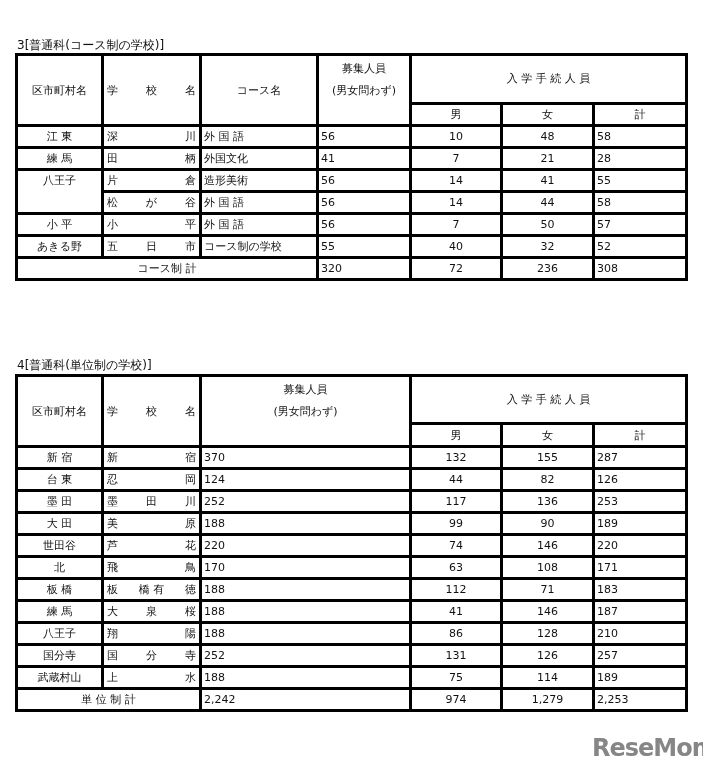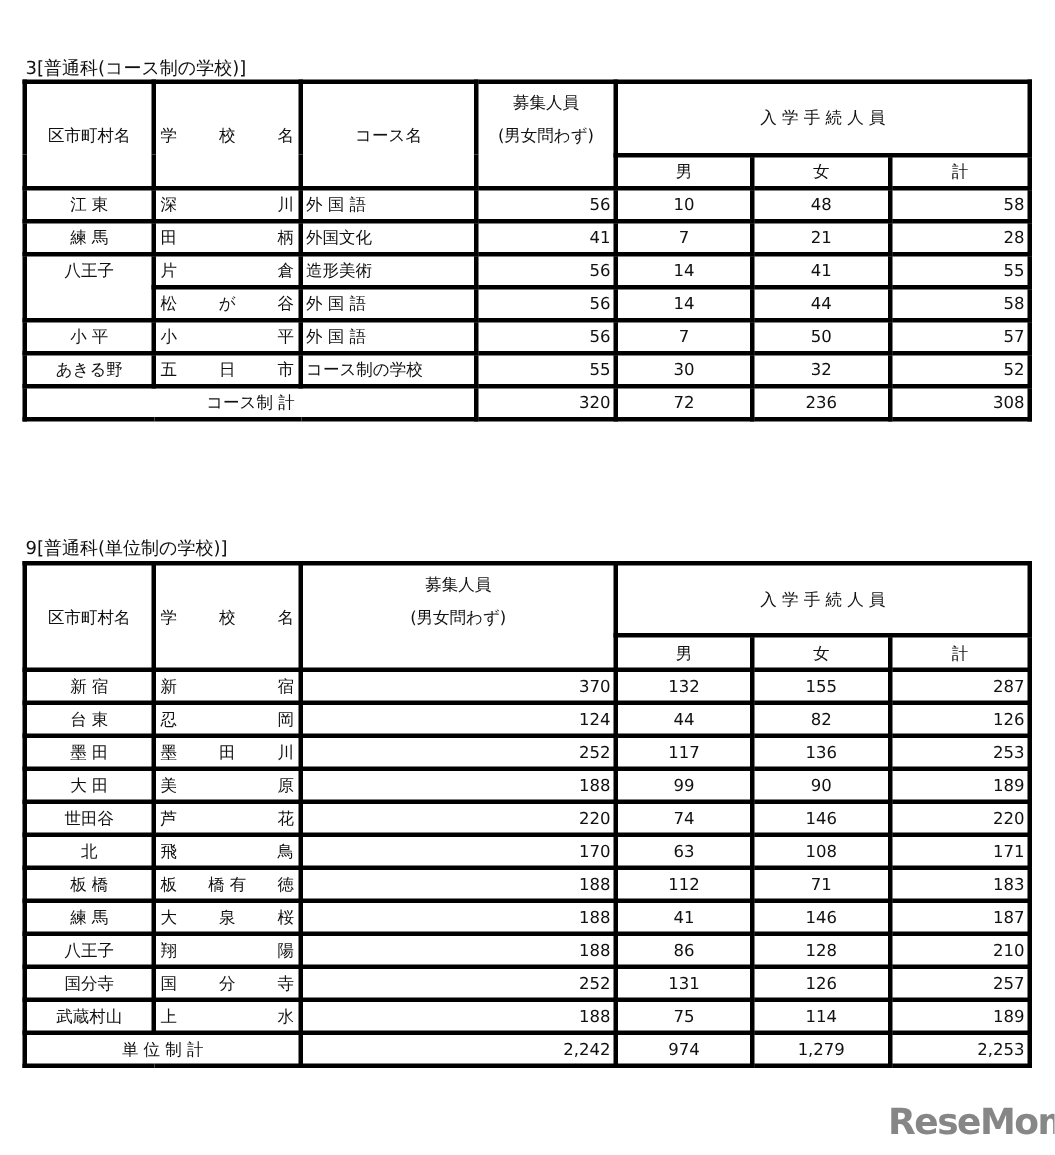--- a/index.html
+++ b/index.html
@@ -2,21 +2,21 @@
 <html><head>
 <meta charset="utf-8">
 <style>
   html, body { margin:0; padding:0; background:#ffffff; }
   body { width:703px; height:770px; position:relative; overflow:hidden;
          font-family:"DejaVu Sans","Liberation Sans",sans-serif; color:#111; }
   .caption { position:absolute; left:17px; font-size:12px; letter-spacing:0; white-space:nowrap; }
   table.grid { position:absolute; border-collapse:collapse; table-layout:fixed; font-size:11px; }
   table.grid td { border:3px solid #000; padding:0 2px; height:19px; line-height:19px; white-space:nowrap; overflow:hidden; }
   .c { text-align:center; }
-  .r { text-align:right; }
+  .r { text-align:left; }
   .l { text-align:left; }
   .school { display:flex; justify-content:space-between; padding:0 1px; }
   .wm { position:absolute; left:592px; top:734px; font-family:"DejaVu Sans",sans-serif; font-weight:bold;
         font-size:24px; color:#7a7a7a; letter-spacing:-1px; opacity:0.9; }
 </style>
 </head>
 <body>
 
 <div class="caption" style="top:37px;">3[普通科(コース制の学校)]</div>
 
@@ -136,36 +136,36 @@
     <td class="c">あきる野</td>
     <td>
           <div class="school">
             <span>五</span>
             <span>日</span>
             <span>市</span>
           </div>
         </td>
     <td class="l">コース制の学校</td>
     <td class="r">55</td>
-    <td class="c">30</td>
+    <td class="c">40</td>
     <td class="c">32</td>
     <td class="r">52</td>
   </tr>
 
   <tr>
     <td colspan="3" class="c">コース制 計</td>
     <td class="r">320</td>
     <td class="c">72</td>
     <td class="c">236</td>
     <td class="r">308</td>
   </tr>
 </tbody>
   </table>
 
-<div class="caption" style="top:357px;">9[普通科(単位制の学校)]</div>
+<div class="caption" style="top:357px;">4[普通科(単位制の学校)]</div>
 
 <table class="grid" style="left:15px; top:374px; width:670px;">
   <colgroup>
     <col style="width:86px">
       <col style="width:98px">
       <col style="width:210px">
     <col style="width:91px">
       <col style="width:92px">
       <col style="width:93px">
   </colgroup>

